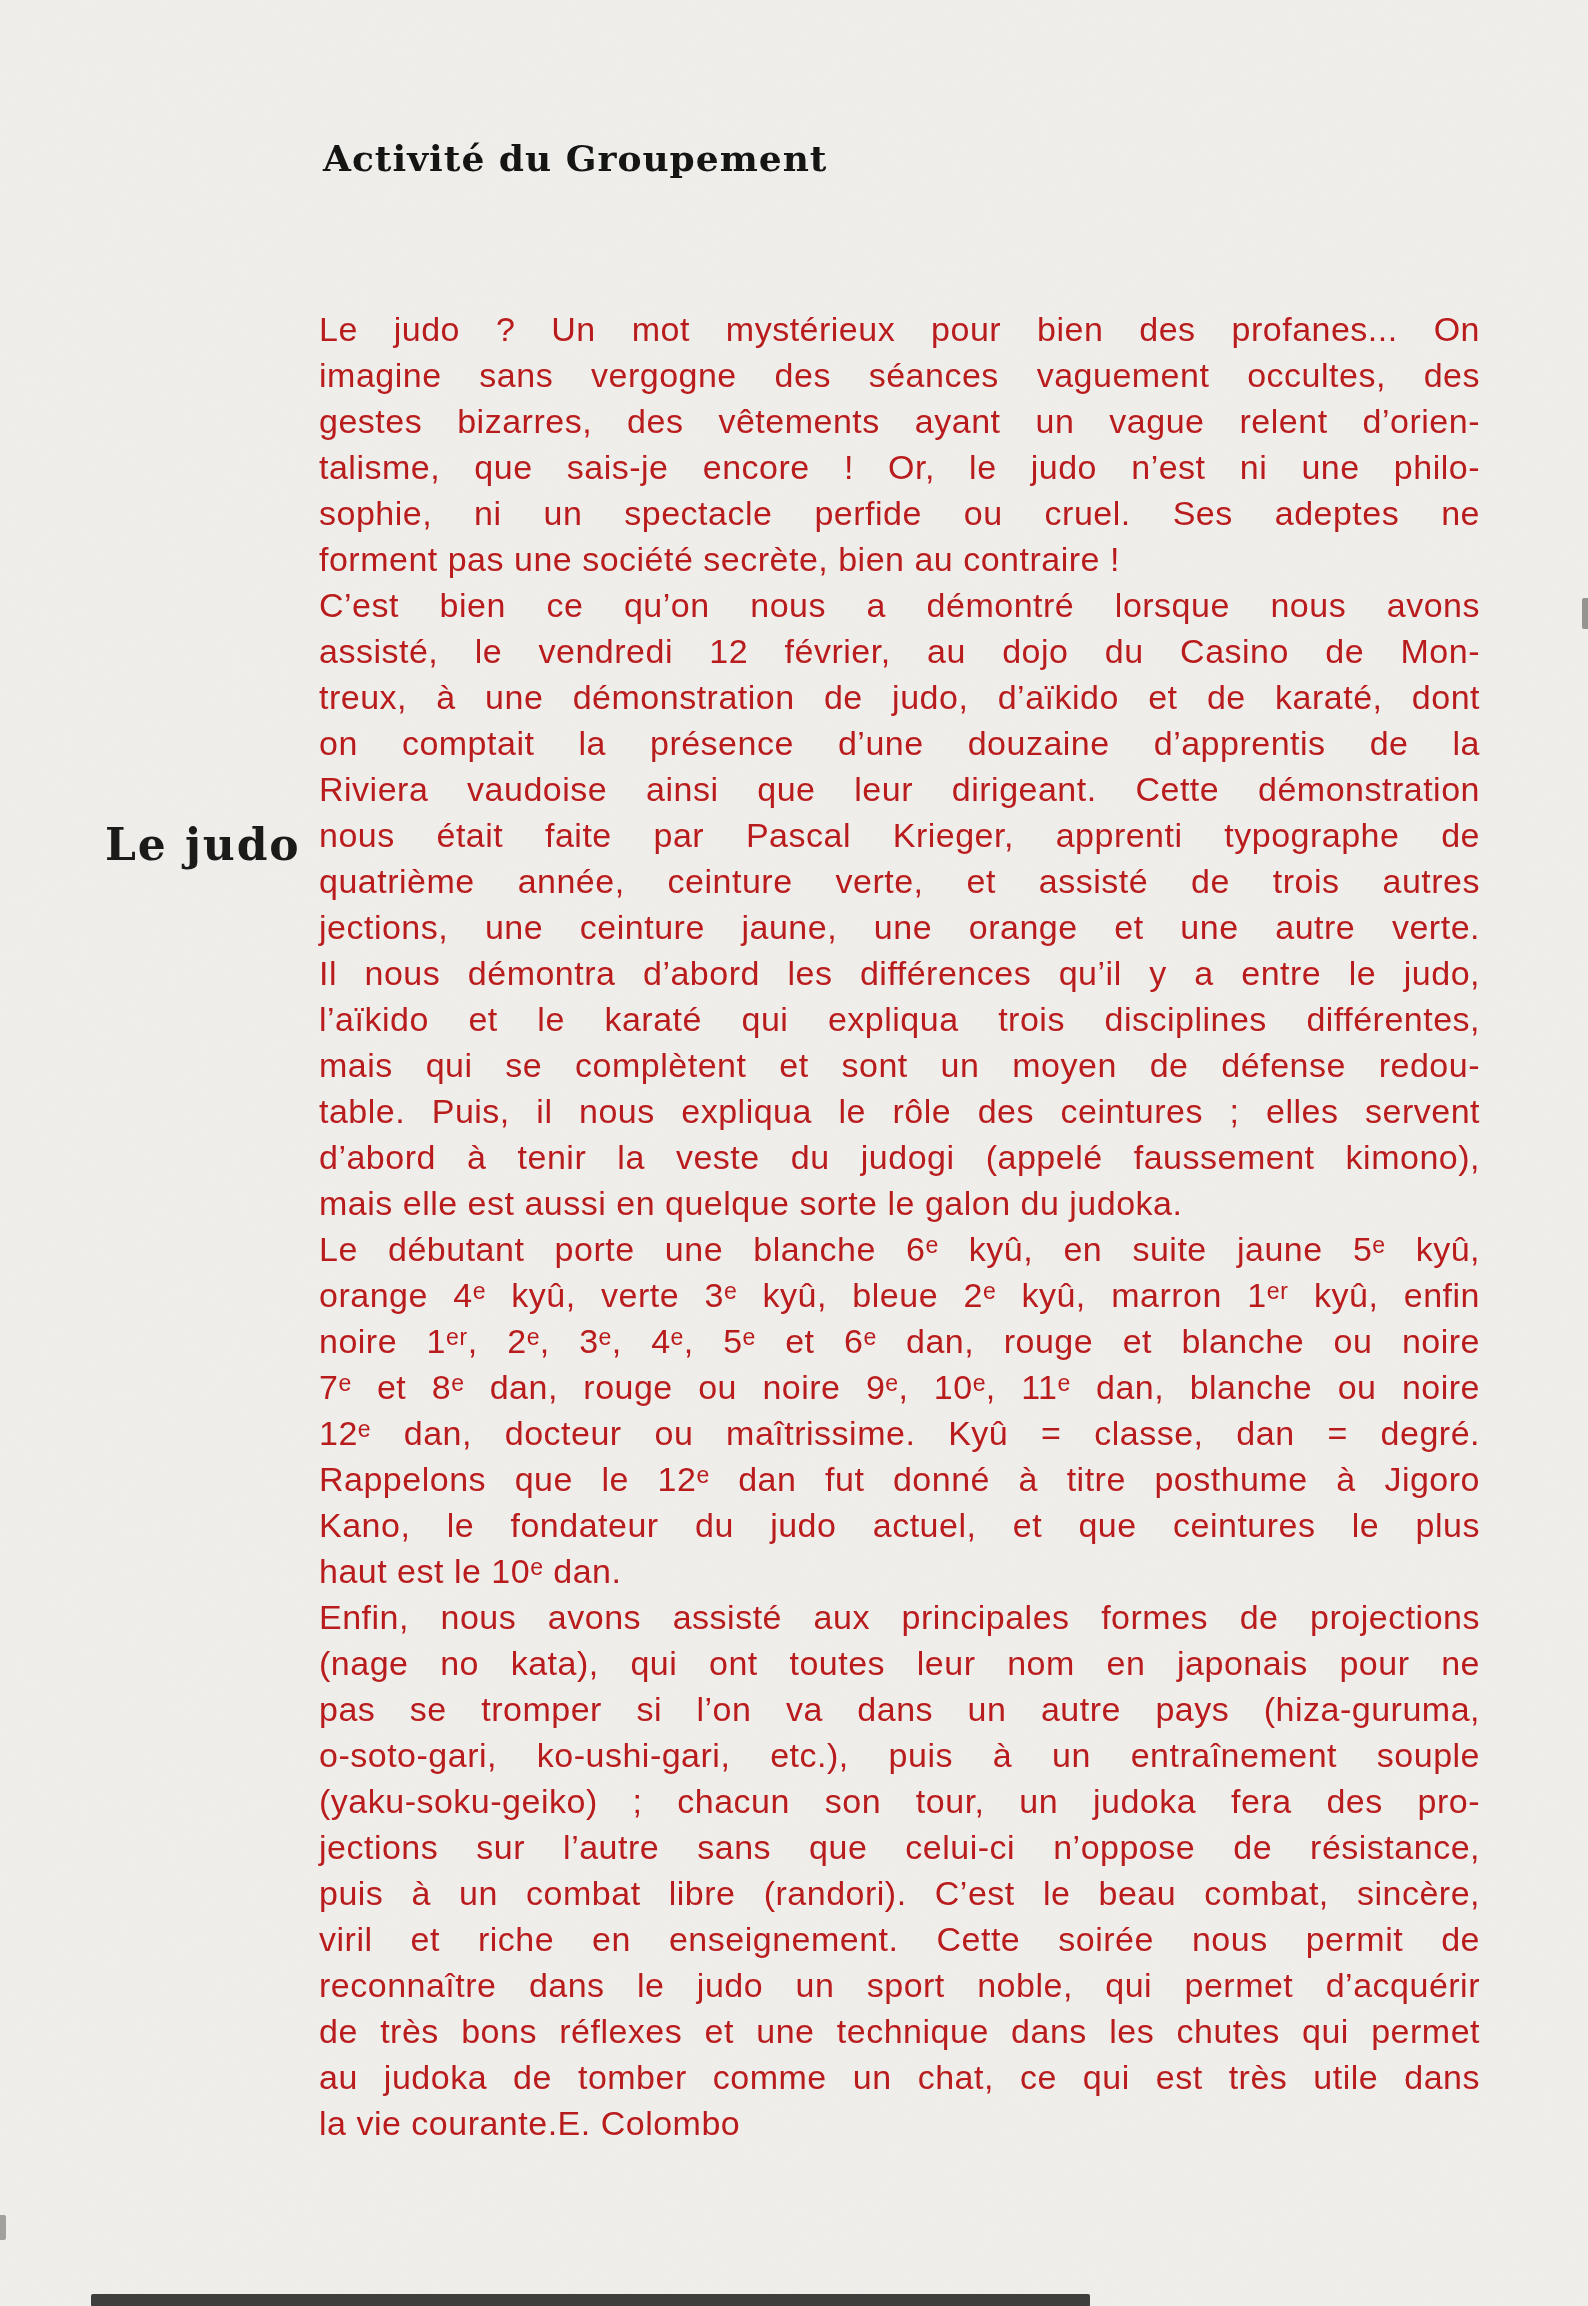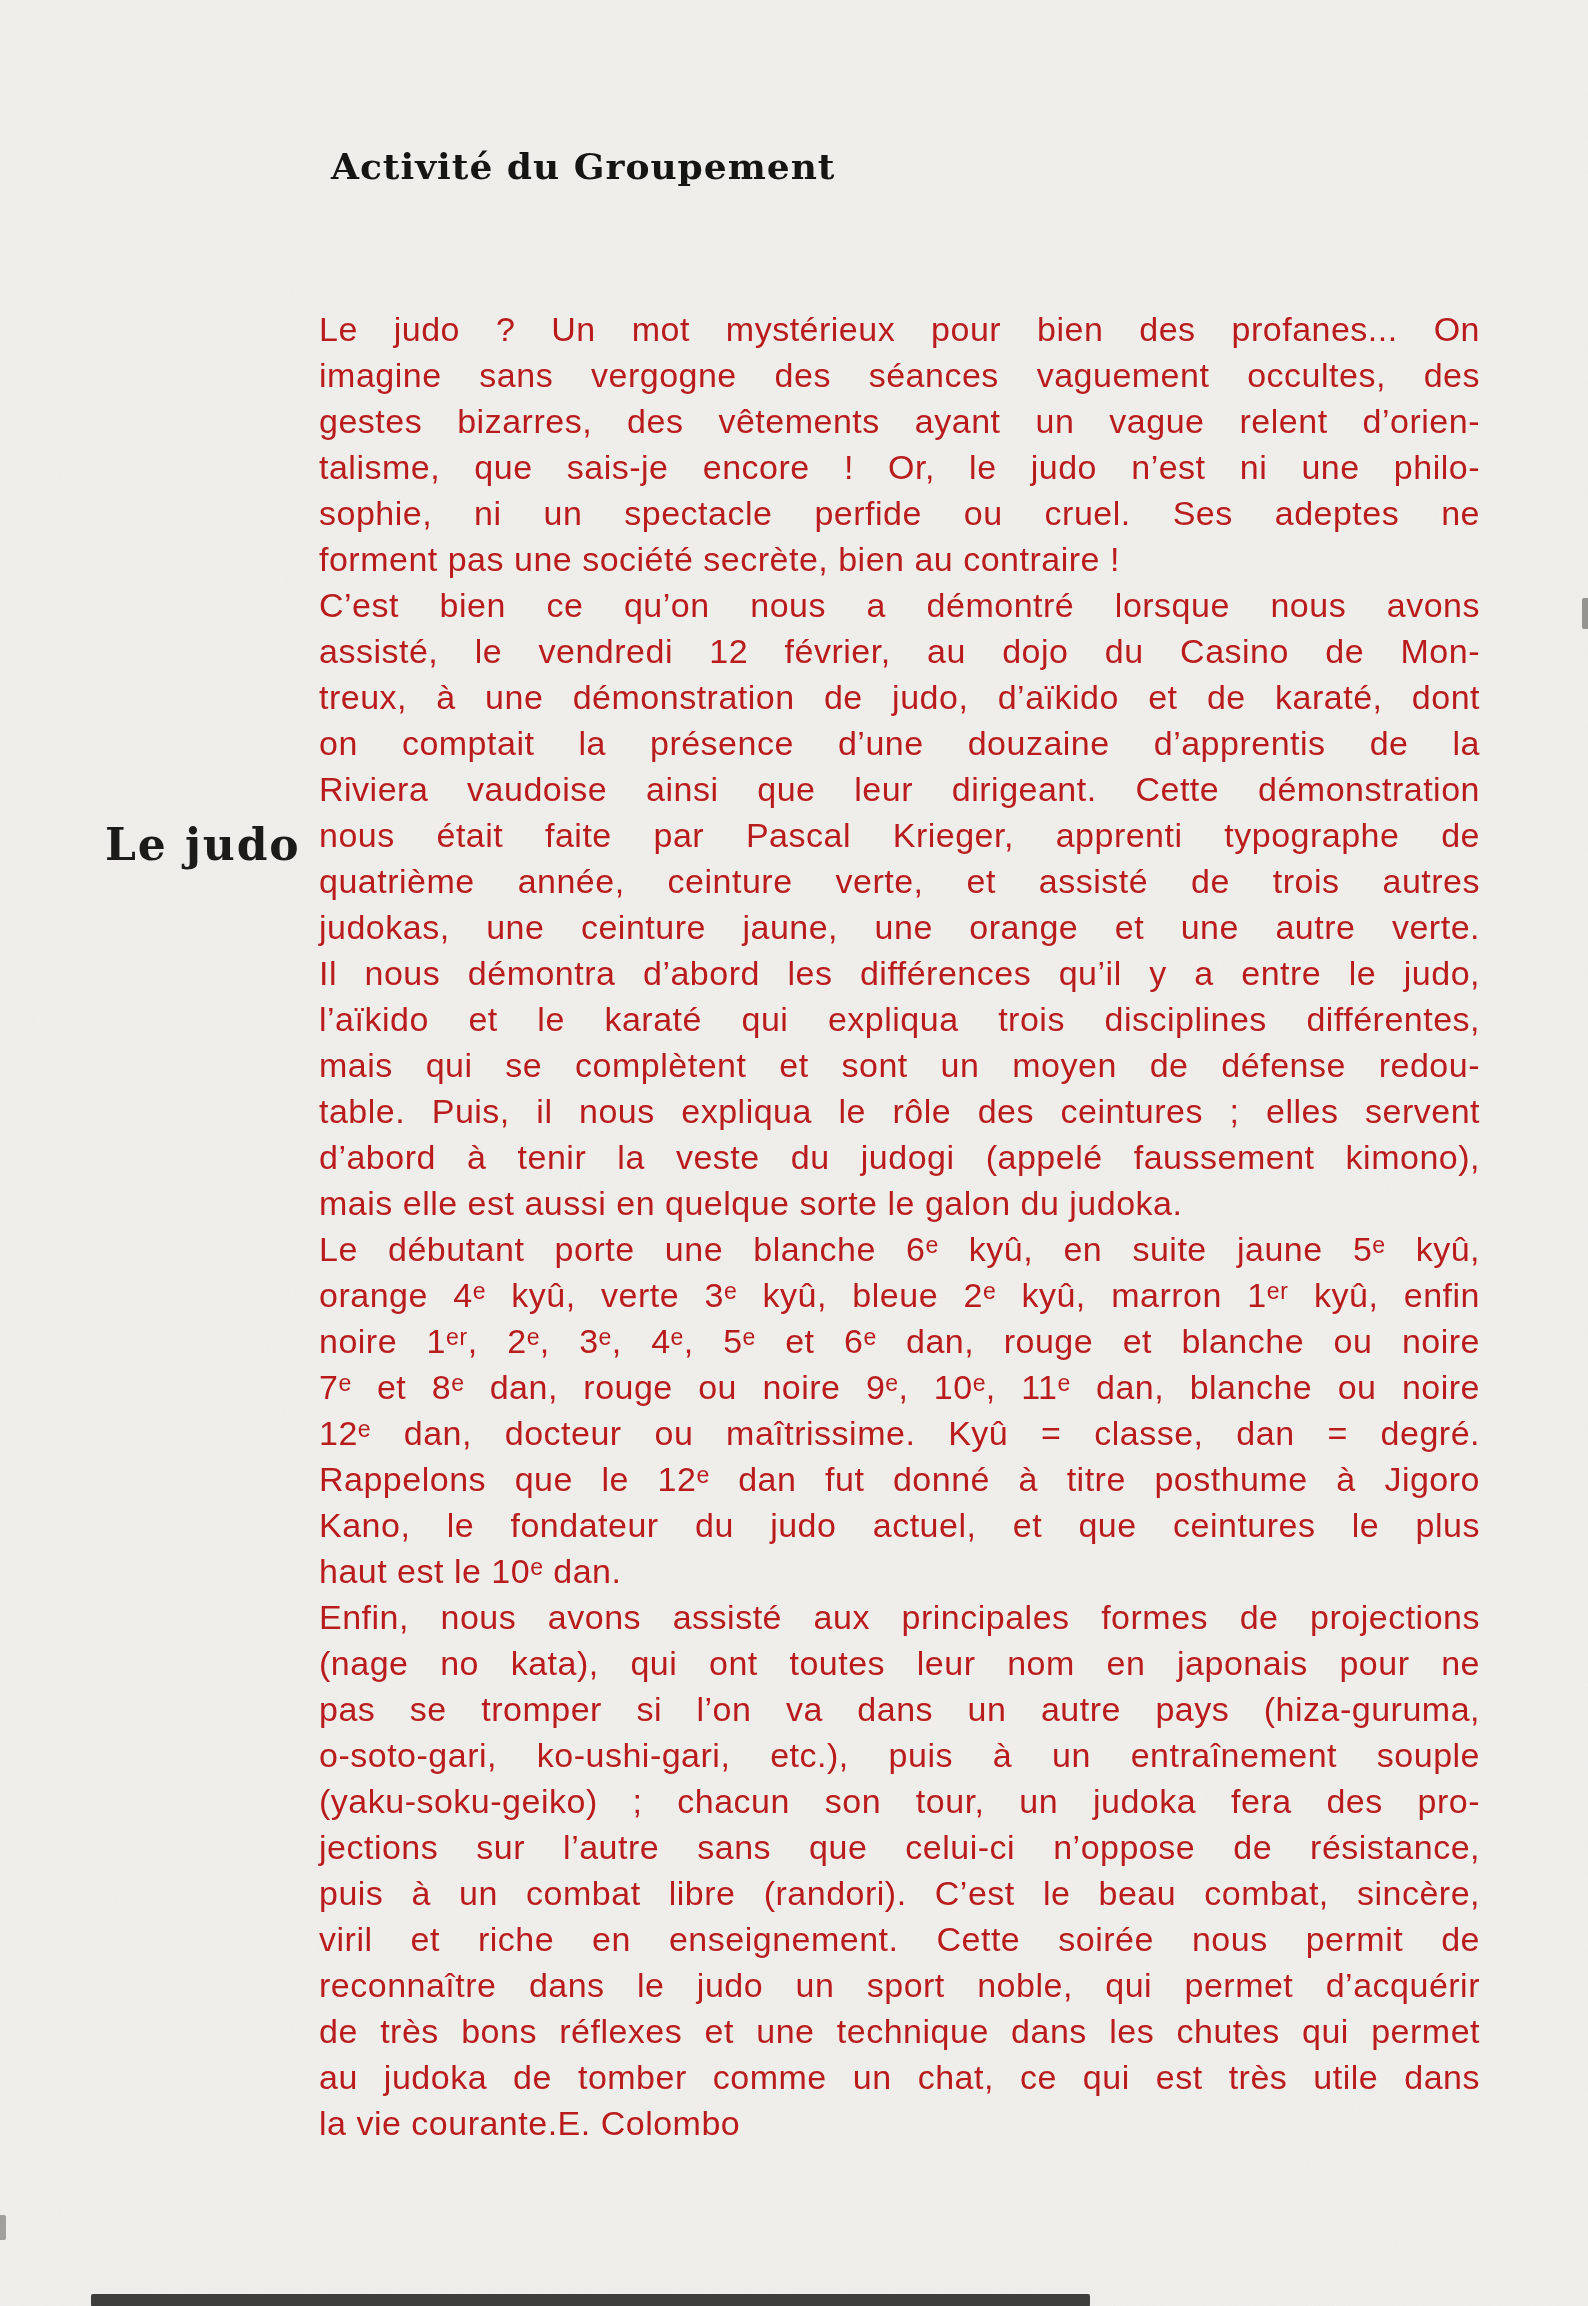--- a/index.html
+++ b/index.html
@@ -19,21 +19,21 @@
     position: absolute;
     inset: 0;
     width: 100%;
     height: 100%;
     pointer-events: none;
   }
   .section-title {
     position: absolute;
     left: 319px;
     top: 133px;
-    margin: 12px;
+    margin: 4px;
     font-family: "DejaVu Serif", "Liberation Serif", serif;
     font-weight: bold;
     font-size: 36px;
     letter-spacing: 1px;
     color: #151514;
     white-space: nowrap;
   }
   .margin-heading {
     position: absolute;
     left: 81px;
@@ -127,21 +127,21 @@
         <div class="line">talisme, que sais-je encore ! Or, le judo n’est ni une philo-</div>
         <div class="line">sophie, ni un spectacle perfide ou cruel. Ses adeptes ne</div>
         <div class="line end">forment pas une société secrète, bien au contraire !</div>
         <div class="line">C’est bien ce qu’on nous a démontré lorsque nous avons</div>
         <div class="line">assisté, le vendredi 12 février, au dojo du Casino de Mon-</div>
         <div class="line">treux, à une démonstration de judo, d’aïkido et de karaté, dont</div>
         <div class="line">on comptait la présence d’une douzaine d’apprentis de la</div>
         <div class="line">Riviera vaudoise ainsi que leur dirigeant. Cette démonstration</div>
         <div class="line">nous était faite par Pascal Krieger, apprenti typographe de</div>
         <div class="line">quatrième année, ceinture verte, et assisté de trois autres</div>
-        <div class="line">judokas, une ceinture jaune, une orange et une autre verte.</div>
+        <div class="line">jections, une ceinture jaune, une orange et une autre verte.</div>
         <div class="line">Il nous démontra d’abord les différences qu’il y a entre le judo,</div>
         <div class="line">l’aïkido et le karaté qui expliqua trois disciplines différentes,</div>
         <div class="line">mais qui se complètent et sont un moyen de défense redou-</div>
         <div class="line">table. Puis, il nous expliqua le rôle des ceintures ; elles servent</div>
         <div class="line">d’abord à tenir la veste du judogi (appelé faussement kimono),</div>
         <div class="line end">mais elle est aussi en quelque sorte le galon du judoka.</div>
         <div class="line">Le débutant porte une blanche 6ᵉ kyû, en suite jaune 5ᵉ kyû,</div>
         <div class="line">orange 4ᵉ kyû, verte 3ᵉ kyû, bleue 2ᵉ kyû, marron 1ᵉʳ kyû, enfin</div>
         <div class="line">noire 1ᵉʳ, 2ᵉ, 3ᵉ, 4ᵉ, 5ᵉ et 6ᵉ dan, rouge et blanche ou noire</div>
         <div class="line">7ᵉ et 8ᵉ dan, rouge ou noire 9ᵉ, 10ᵉ, 11ᵉ dan, blanche ou noire</div>

